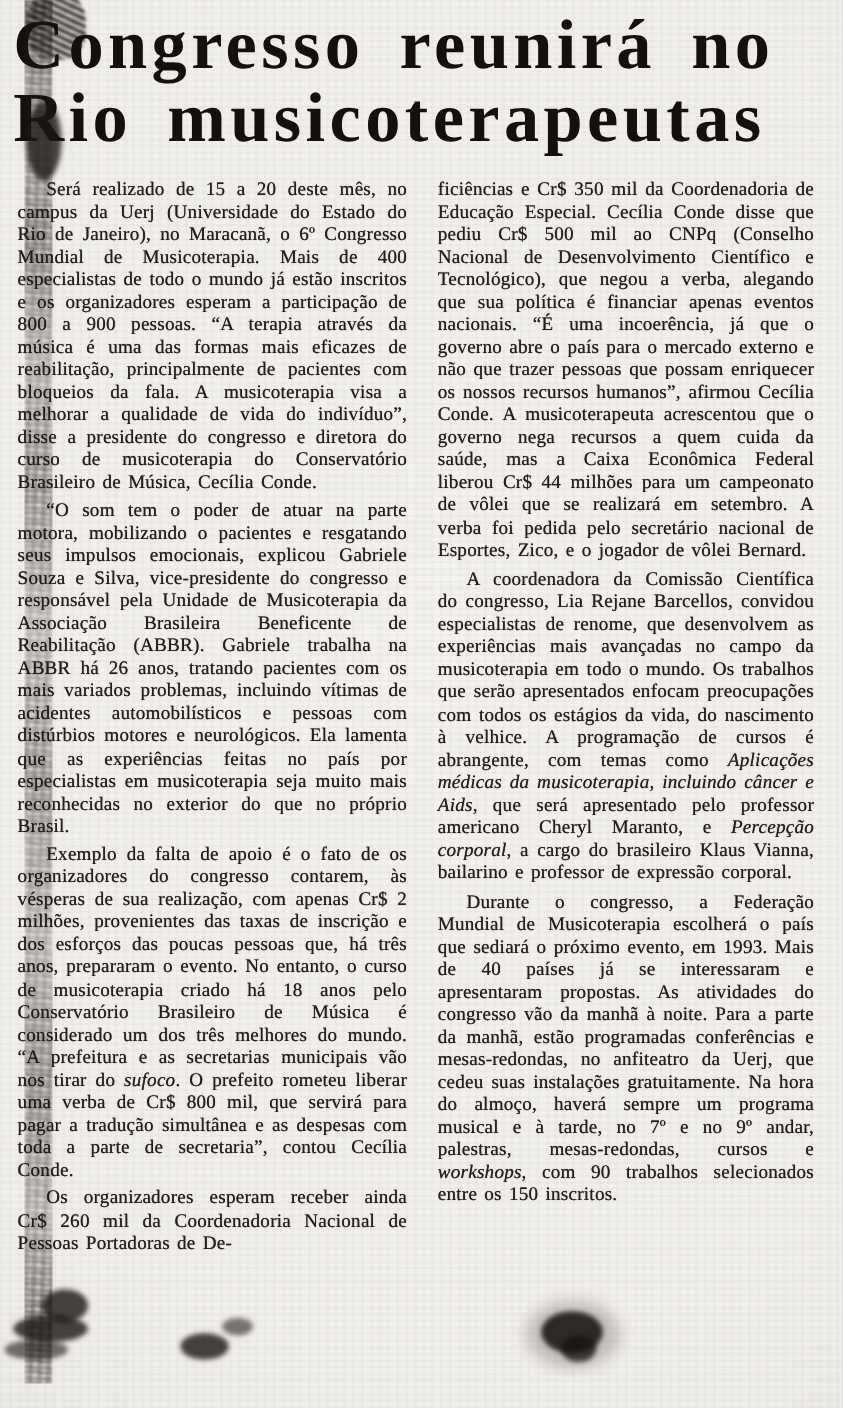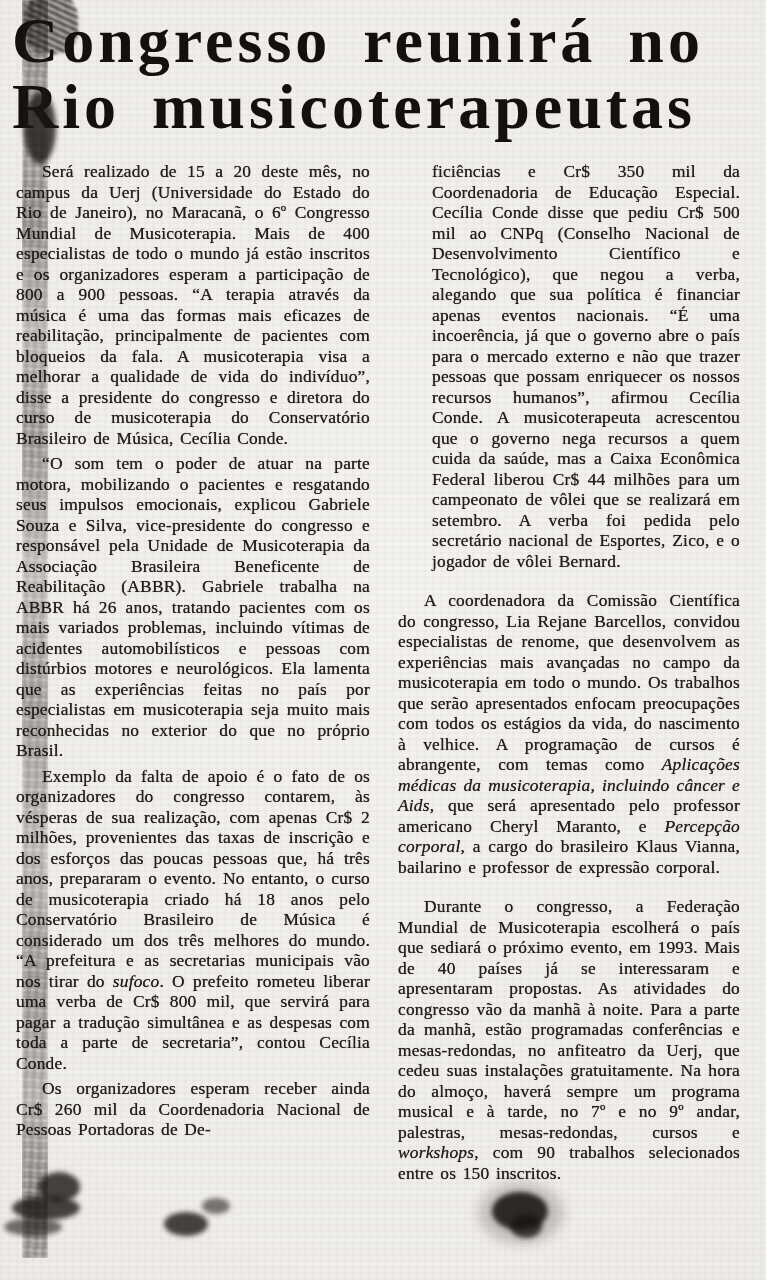--- a/index.html
+++ b/index.html
@@ -41,22 +41,22 @@
     filter: blur(0.38px);
   }
   .col-left  { width:354px; }
   .col-right { width:342px; }
   .columns p {
     margin:0; text-indent:26px;
     word-spacing:2px; letter-spacing:0.2px;
     text-shadow: 0 0 0.7px rgba(35,28,22,0.85);
   }
   .col-left  p + p { margin-top:5px; }
-  .col-right p + p { margin-top:19px; }
-  .col-right p:first-child { text-indent:0;margin-left:34px; }
+  .col-right p + p { margin-top:6px; }
+  .col-right p:first-child { text-indent:0; }
   .columns em { font-style:italic; }
 
   
   .artifact { position:absolute; pointer-events:none; }
   .fold-streak {
     left:22px; top:0; width:26px; height:1258px;
     background:
       repeating-linear-gradient(3deg,
         rgba(28,24,20,0.78) 0 2px, rgba(28,24,20,0.10) 2px 4px,
         rgba(28,24,20,0.55) 4px 7px, rgba(28,24,20,0.05) 7px 10px),

